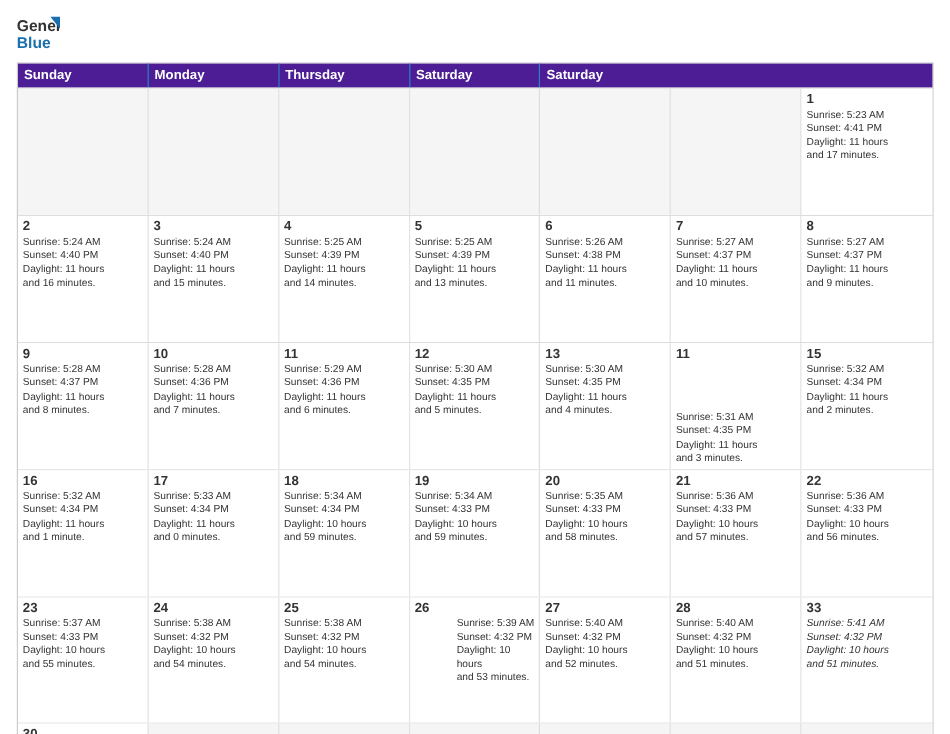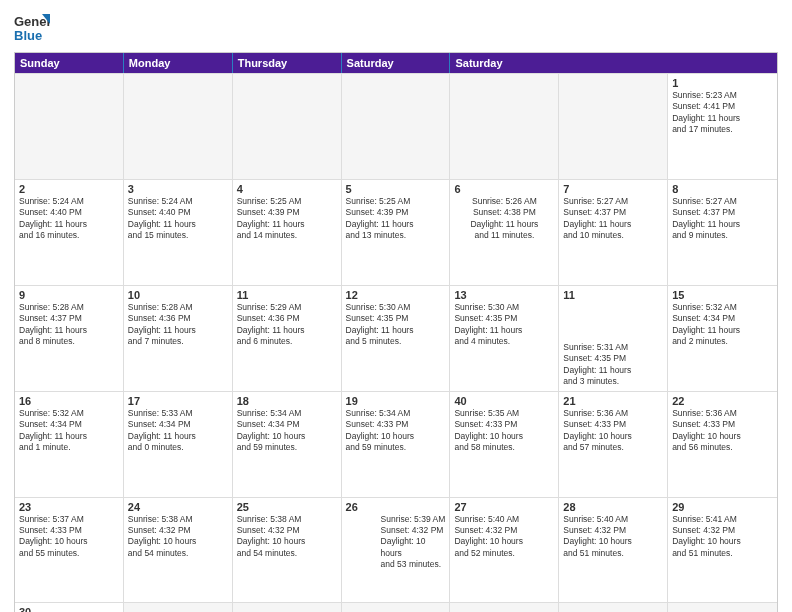--- a/index.html
+++ b/index.html
@@ -164,21 +164,21 @@
           </div>
           <div class="cal-cell">
             <div class="day-number">5</div>
             <div class="day-info" style="white-space: pre-line;">Sunrise: 5:25 AM
 Sunset: 4:39 PM
 Daylight: 11 hours
 and 13 minutes.</div>
           </div>
           <div class="cal-cell">
             <div class="day-number">6</div>
-            <div class="day-info" style="white-space: pre-line; text-align: center;">Sunrise: 5:26 AM
+            <div class="day-info" style="white-space: pre-line;">Sunrise: 5:26 AM
 Sunset: 4:38 PM
 Daylight: 11 hours
 and 11 minutes.</div>
           </div>
           <div class="cal-cell">
             <div class="day-number">7</div>
             <div class="day-info" style="white-space: pre-line;">Sunrise: 5:27 AM
 Sunset: 4:37 PM
 Daylight: 11 hours
 and 10 minutes.</div>
@@ -265,21 +265,21 @@
 and 59 minutes.</div>
           </div>
           <div class="cal-cell">
             <div class="day-number">19</div>
             <div class="day-info" style="white-space: pre-line;">Sunrise: 5:34 AM
 Sunset: 4:33 PM
 Daylight: 10 hours
 and 59 minutes.</div>
           </div>
           <div class="cal-cell">
-            <div class="day-number">40</div>
+            <div class="day-number">20</div>
             <div class="day-info" style="white-space: pre-line;">Sunrise: 5:35 AM
 Sunset: 4:33 PM
 Daylight: 10 hours
 and 58 minutes.</div>
           </div>
           <div class="cal-cell">
             <div class="day-number">21</div>
             <div class="day-info" style="white-space: pre-line;">Sunrise: 5:36 AM
 Sunset: 4:33 PM
 Daylight: 10 hours
@@ -330,22 +330,22 @@
 and 52 minutes.</div>
           </div>
           <div class="cal-cell">
             <div class="day-number">28</div>
             <div class="day-info" style="white-space: pre-line;">Sunrise: 5:40 AM
 Sunset: 4:32 PM
 Daylight: 10 hours
 and 51 minutes.</div>
           </div>
           <div class="cal-cell">
-            <div class="day-number">29</div>
-            <div class="day-info" style="white-space: pre-line;">Sunrise: 5:41 AM
+            <div class="day-number">33</div>
+            <div class="day-info" style="white-space: pre-line; font-style: italic;">Sunrise: 5:41 AM
 Sunset: 4:32 PM
 Daylight: 10 hours
 and 51 minutes.</div>
           </div>
         </div>
         <div class="cal-row">
           <div class="cal-cell">
             <div class="day-number">30</div>
             <div class="day-info" style="white-space: pre-line;">Sunrise: 5:42 AM
 Sunset: 4:32 PM

